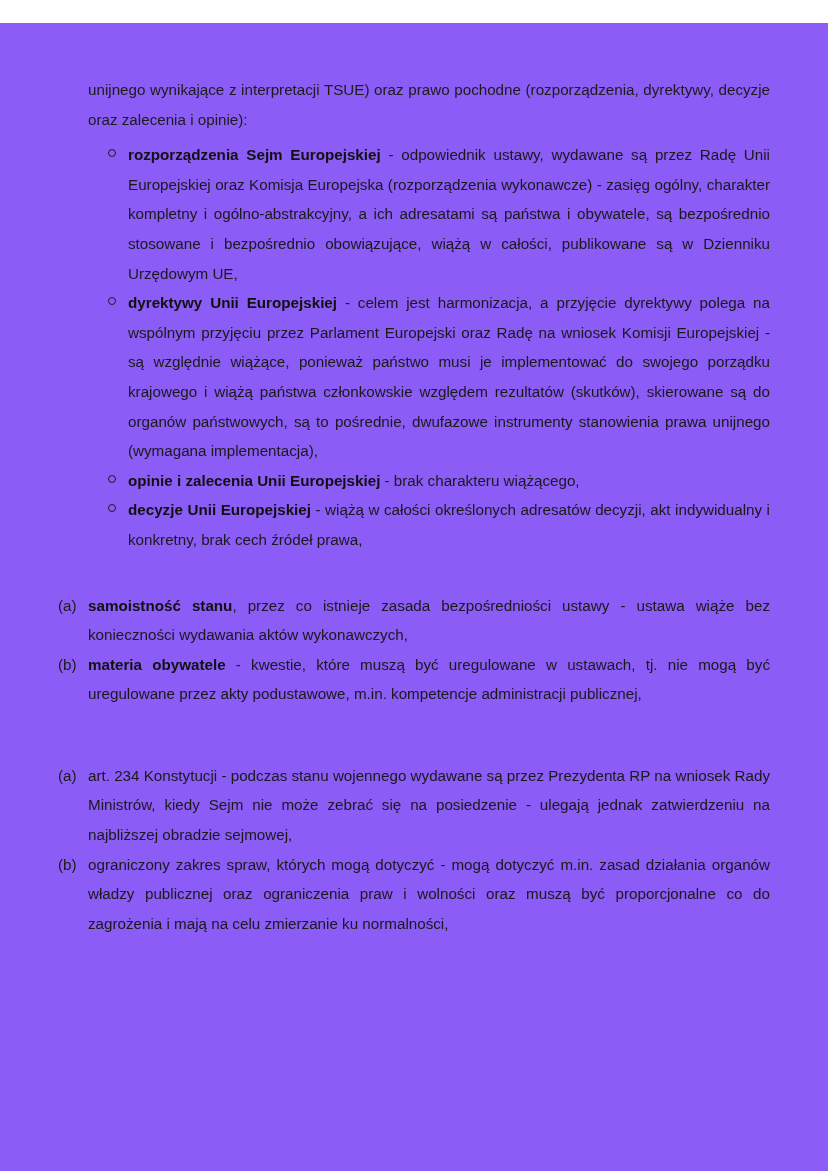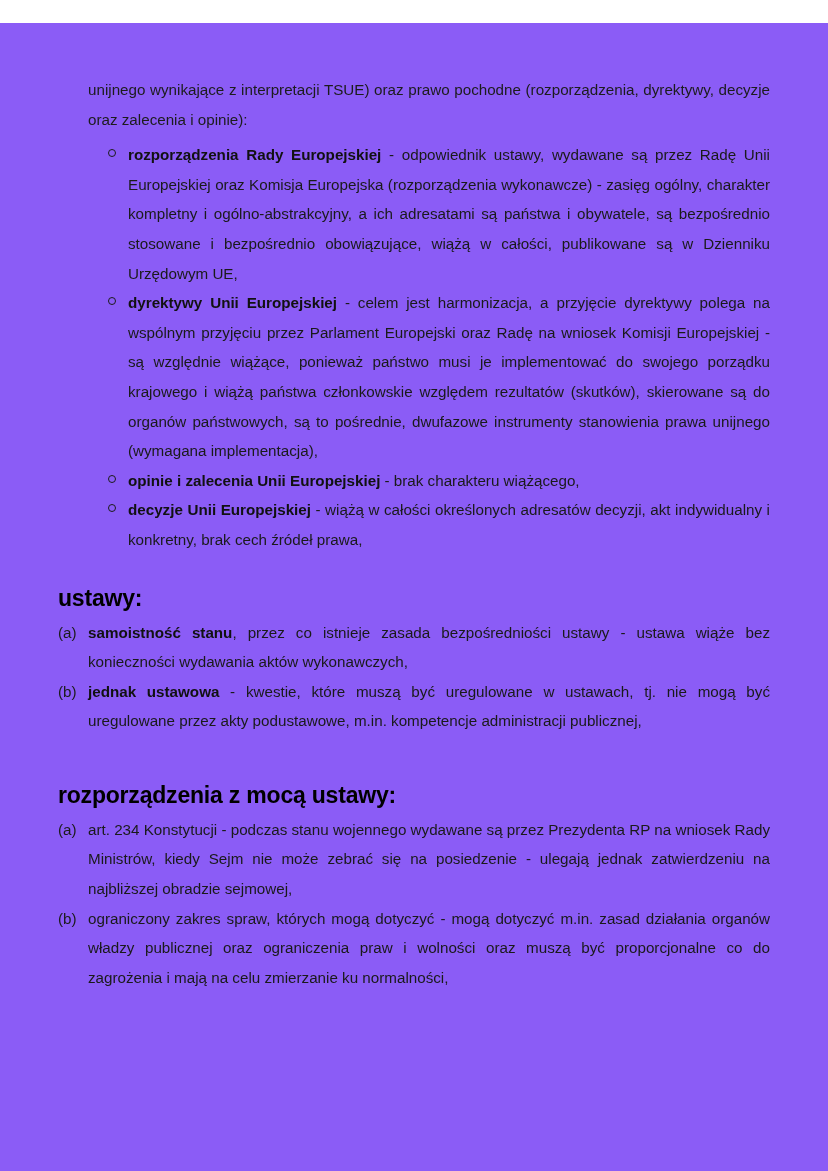--- a/index.html
+++ b/index.html
@@ -126,21 +126,21 @@
 <div class="page">
 
   <p class="para intro">unijnego wynikające z interpretacji TSUE) oraz prawo pochodne (rozporządzenia, dyrektywy, decyzje oraz zalecenia i opinie):</p>
 
   <div class="spacer-sm"></div>
 
   <ul class="circle-list">
 
     <li>
       <span class="marker"></span>
-      <b>rozporządzenia Rady Europejskiej</b><span> - odpowiednik ustawy, wydawane są przez Radę Unii Europejskiej oraz Komisja Europejska (rozporządzenia wykonawcze) - zasięg ogólny, charakter kompletny i ogólno-abstrakcyjny, a ich adresatami są państwa i obywatele, są bezpośrednio stosowane i bezpośrednio obowiązujące, wiążą w całości, publikowane są w Dzienniku Urzędowym UE,</span>
+      <b>rozporządzenia Sejm Europejskiej</b><span> - odpowiednik ustawy, wydawane są przez Radę Unii Europejskiej oraz Komisja Europejska (rozporządzenia wykonawcze) - zasięg ogólny, charakter kompletny i ogólno-abstrakcyjny, a ich adresatami są państwa i obywatele, są bezpośrednio stosowane i bezpośrednio obowiązujące, wiążą w całości, publikowane są w Dzienniku Urzędowym UE,</span>
     </li>
 
     <li>
       <span class="marker"></span>
       <b>dyrektywy Unii Europejskiej</b><span> - celem jest  harmonizacja, a przyjęcie dyrektywy polega na wspólnym przyjęciu przez Parlament Europejski oraz Radę na wniosek Komisji Europejskiej - są względnie wiążące, ponieważ państwo musi je implementować do swojego porządku krajowego i wiążą państwa członkowskie względem rezultatów (skutków), skierowane są do organów państwowych, są to pośrednie, dwufazowe instrumenty stanowienia prawa unijnego (wymagana implementacja),</span>
     </li>
 
     <li>
       <span class="marker"></span>
       <b>opinie i zalecenia Unii Europejskiej</b><span> - brak charakteru wiążącego,</span>
@@ -148,39 +148,37 @@
 
     <li>
       <span class="marker"></span>
       <b>decyzje Unii Europejskiej</b><span> - wiążą w całości określonych adresatów decyzji, akt indywidualny i konkretny, brak cech źródeł prawa,</span>
     </li>
 
   </ul>
 
   <div class="spacer-lg"></div>
 
-  <h2 class="section-head">ustawy:</h2>
 
   <div class="spacer-sm"></div>
 
   <ol class="alpha-list">
     <li>
       <span class="marker">(a)</span>
       <b>samoistność stanu</b><span>, przez co istnieje zasada bezpośredniości ustawy - ustawa wiąże bez konieczności wydawania aktów wykonawczych,</span>
     </li>
     <li>
       <span class="marker">(b)</span>
-      <b>jednak ustawowa</b><span> - kwestie,  które muszą być uregulowane w ustawach, tj. nie mogą być uregulowane przez akty podustawowe, m.in. kompetencje administracji publicznej,</span>
+      <b>materia obywatele</b><span> - kwestie,  które muszą być uregulowane w ustawach, tj. nie mogą być uregulowane przez akty podustawowe, m.in. kompetencje administracji publicznej,</span>
     </li>
   </ol>
 
   <div class="spacer-lg"></div>
   <div class="spacer-md"></div>
 
-  <h2 class="section-head">rozporządzenia z mocą ustawy:</h2>
 
   <div class="spacer-sm"></div>
 
   <ol class="alpha-list">
     <li>
       <span class="marker">(a)</span>
       <b></b><span>art. 234 Konstytucji - podczas stanu wojennego wydawane są przez Prezydenta RP na wniosek Rady Ministrów, kiedy Sejm nie może zebrać się na posiedzenie - ulegają jednak zatwierdzeniu na najbliższej obradzie sejmowej,</span>
     </li>
     <li>
       <span class="marker">(b)</span>

